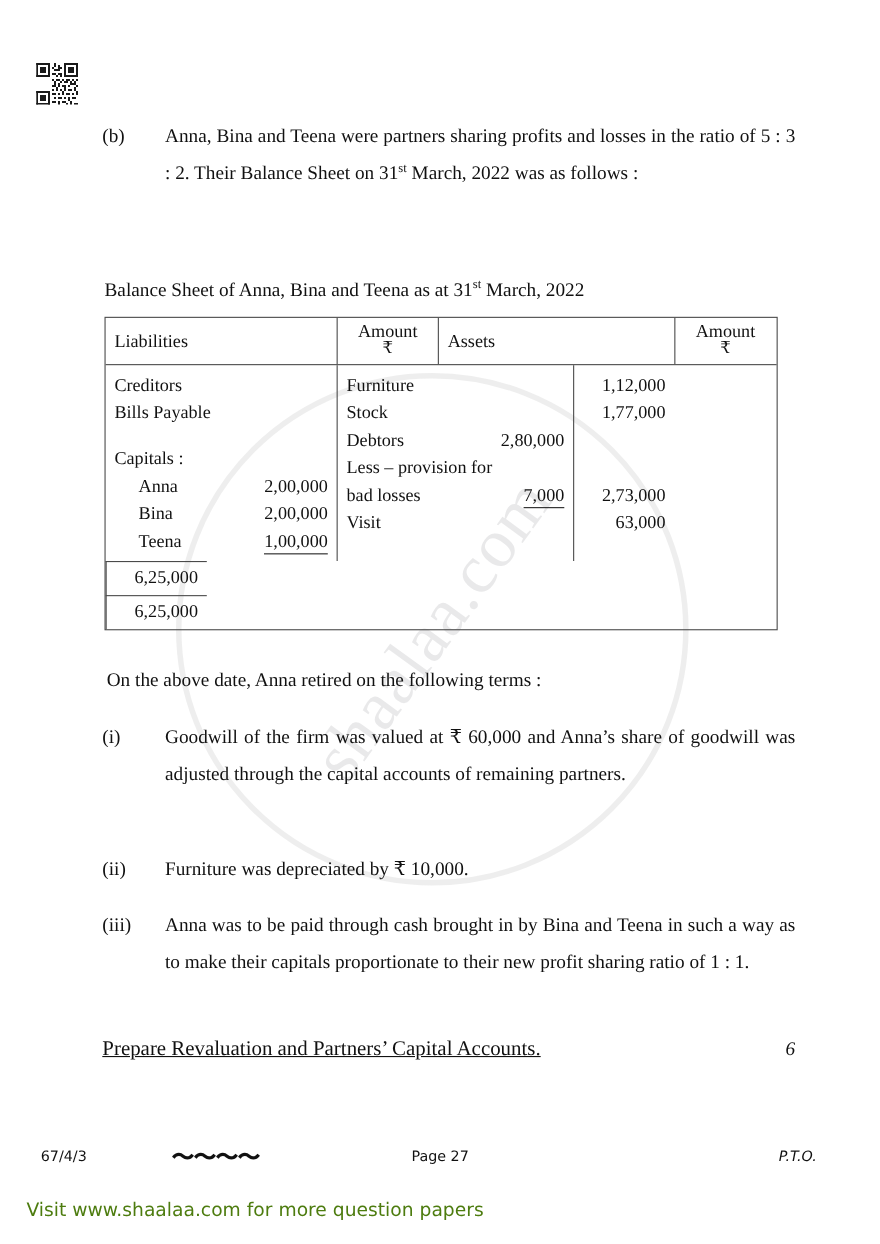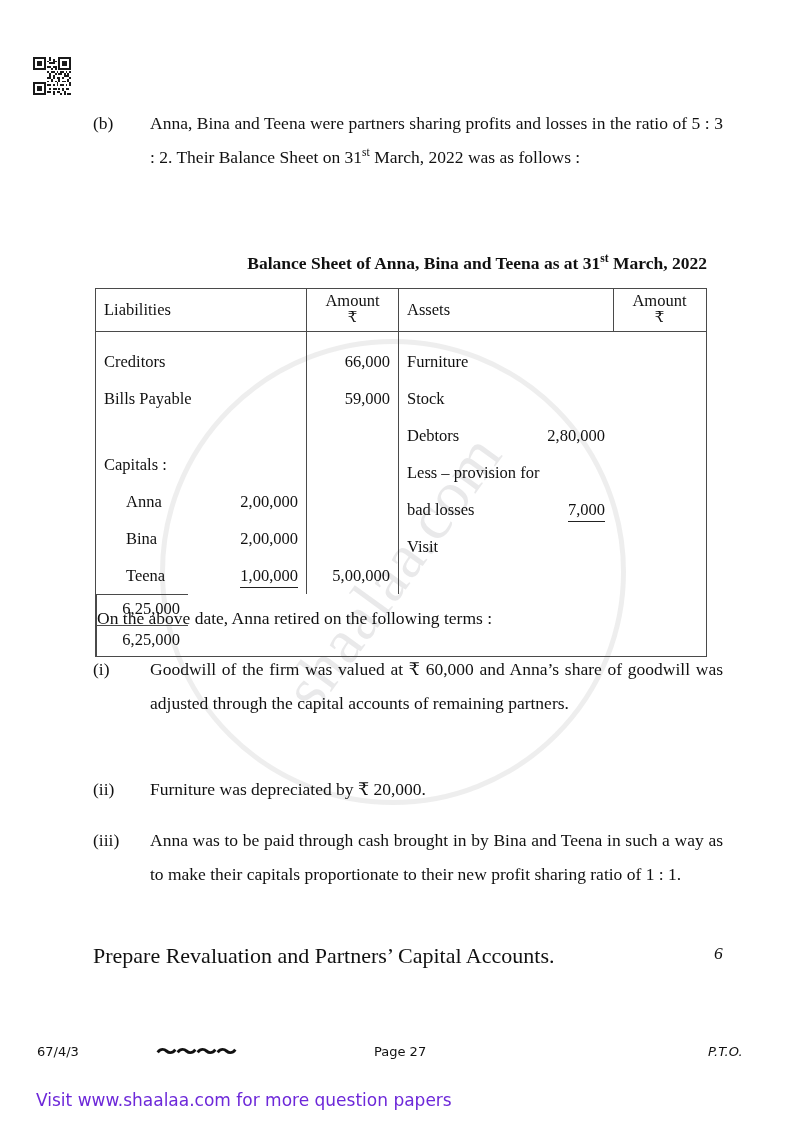--- a/index.html
+++ b/index.html
@@ -94,23 +94,23 @@
   #q-b .qbody { width: 573px; }
 
   sup { font-size: 0.66em; vertical-align: super; line-height: 0; }
 
   
   #table-title {
     position: absolute;
     left: 95px;
     top: 253px;
     width: 612px;
-    text-align: right;
+    text-align: left;
     font-size: 17.5px;
-    font-weight: bold;
+    font-weight: normal;
   }
 
   
   #balance-sheet {
     position: absolute;
     left: 95px;
     top: 288px;
     width: 612px;
     border: 1.6px solid #4a4a4a;
     box-sizing: border-box;
@@ -135,21 +135,21 @@
     justify-content: center;
     align-items: center;
     line-height: 1.02;
   }
   .hdr-rupee { font-size: 15px; }
 
   .body-cell {
     padding: 5px 8px 6px 8px;
     box-sizing: border-box;
   }
-  .line { height: 25px; line-height: 25px; white-space: nowrap; margin-top: 12px; }
+  .line { height: 25px; line-height: 25px; white-space: nowrap; }
   .line.spacer { height: 17px; }
   .amt { text-align: right; }
   .indent { padding-left: 22px; }
   .inner-split { display: flex; justify-content: space-between; }
   .inner-split .nm { flex: 0 0 auto; }
   .inner-split .vl { flex: 0 0 auto; }
   .uline { border-bottom: 1.4px solid #222; padding-bottom: 1px; }
 
   .totals-row { display: flex; flex-direction: column; }
   .tot-liab  { width: 210px; box-sizing: border-box; }
@@ -171,21 +171,22 @@
   #q-i   { left: 93px; top: 652px; width: 630px; }
   #q-ii  { left: 93px; top: 772px; width: 630px; justify-content: center; }
   #q-iii { left: 93px; top: 823px; width: 630px; }
   #q-i .qlabel, #q-ii .qlabel, #q-iii .qlabel { width: 57px; }
   #q-i .qbody, #q-ii .qbody, #q-iii .qbody { width: 573px; }
 
   #prepare-line {
     position: absolute;
     left: 93px;
     top: 943px;
-    font-size: 22px;
+    font-size: 19px;
+    text-decoration: underline;
   }
   #marks {
     position: absolute;
     left: 714px;
     top: 943px;
     font-size: 17.5px;
     font-style: italic;
   }
 
   
@@ -201,25 +202,25 @@
   #footer-code { position: absolute; left: 37px; top: 2px; }
   #footer-wave {
     position: absolute; left: 156px; top: -4px;
     font-size: 21px; font-weight: bold; letter-spacing: -1px;
   }
   #footer-page { position: absolute; left: 374px; top: 2px; }
   #footer-pto  { position: absolute; left: 708px; top: 2px; font-style: italic; }
 
   #site-note {
     position: absolute;
-    left: 36px;
+    left: 24px;
     top: 1090px;
     font-family: "DejaVu Sans", sans-serif;
     font-size: 17px;
-    color: #6d28d9;
+    color: #4d7c0f;
   }
 </style>
 </head>
 <body>
 
 <div id="page">
 
   <div id="qr-code">
     <svg width="38" height="38" viewBox="0 0 21 21" shape-rendering="crispEdges">
       <rect width="21" height="21" fill="#ffffff"></rect>
@@ -335,66 +336,66 @@
           <div class="line indent inner-split">
             <span class="nm">Bina</span>
             <span class="vl">2,00,000</span>
           </div>
           <div class="line indent inner-split">
             <span class="nm">Teena</span>
             <span class="vl uline">1,00,000</span>
           </div>
         </div>
 
-        <div class="col-amt-l body-cell">
-          <div class="line amt">66,000</div>
-          <div class="line amt">59,000</div>
-          <div class="line spacer"></div>
-          <div class="line"></div>
-          <div class="line"></div>
-          <div class="line"></div>
-          <div class="line amt">5,00,000</div>
-        </div>
 
         <div class="col-asset body-cell">
           <div class="line">Furniture</div>
           <div class="line">Stock</div>
           <div class="line inner-split">
             <span class="nm">Debtors</span>
             <span class="vl">2,80,000</span>
           </div>
           <div class="line">Less – provision for</div>
           <div class="line inner-split">
             <span class="nm">bad losses</span>
             <span class="vl uline">7,000</span>
           </div>
           <div class="line">Visit</div>
           <div class="line spacer"></div>
         </div>
 
+        <div class="col-amt-r body-cell">
+          <div class="line amt">1,12,000</div>
+          <div class="line amt">1,77,000</div>
+          <div class="line"></div>
+          <div class="line"></div>
+          <div class="line amt">2,73,000</div>
+          <div class="line amt">63,000</div>
+          <div class="line spacer"></div>
+        </div>
       </div>
 
       <div class="totals-row">
         <div class="tot-liab"></div>
         <div class="tot-amt-l">6,25,000</div>
         <div class="tot-asset"></div>
         <div class="tot-amt-r">6,25,000</div>
       </div>
     </div>
 
     <div id="terms-intro">On the above date, Anna retired on the following terms :</div>
 
     <div class="qblock" id="q-i">
       <div class="qlabel">(i)</div>
       <div class="qbody">Goodwill of the firm was valued at ₹  60,000 and Anna’s share of goodwill was adjusted through the capital accounts of remaining partners.</div>
     </div>
 
     <div class="qblock" id="q-ii">
       <div class="qlabel">(ii)</div>
-      <div class="qbody nojust">Furniture was depreciated by ₹  20,000.</div>
+      <div class="qbody nojust">Furniture was depreciated by ₹  10,000.</div>
     </div>
 
     <div class="qblock" id="q-iii">
       <div class="qlabel">(iii)</div>
       <div class="qbody">Anna was to be paid through cash brought in by Bina and Teena in such a way as to make their capitals proportionate to their new profit sharing ratio of 1 : 1.</div>
     </div>
 
     <div id="prepare-line">Prepare Revaluation and Partners’ Capital Accounts.</div>
     <div id="marks">6</div>
 

